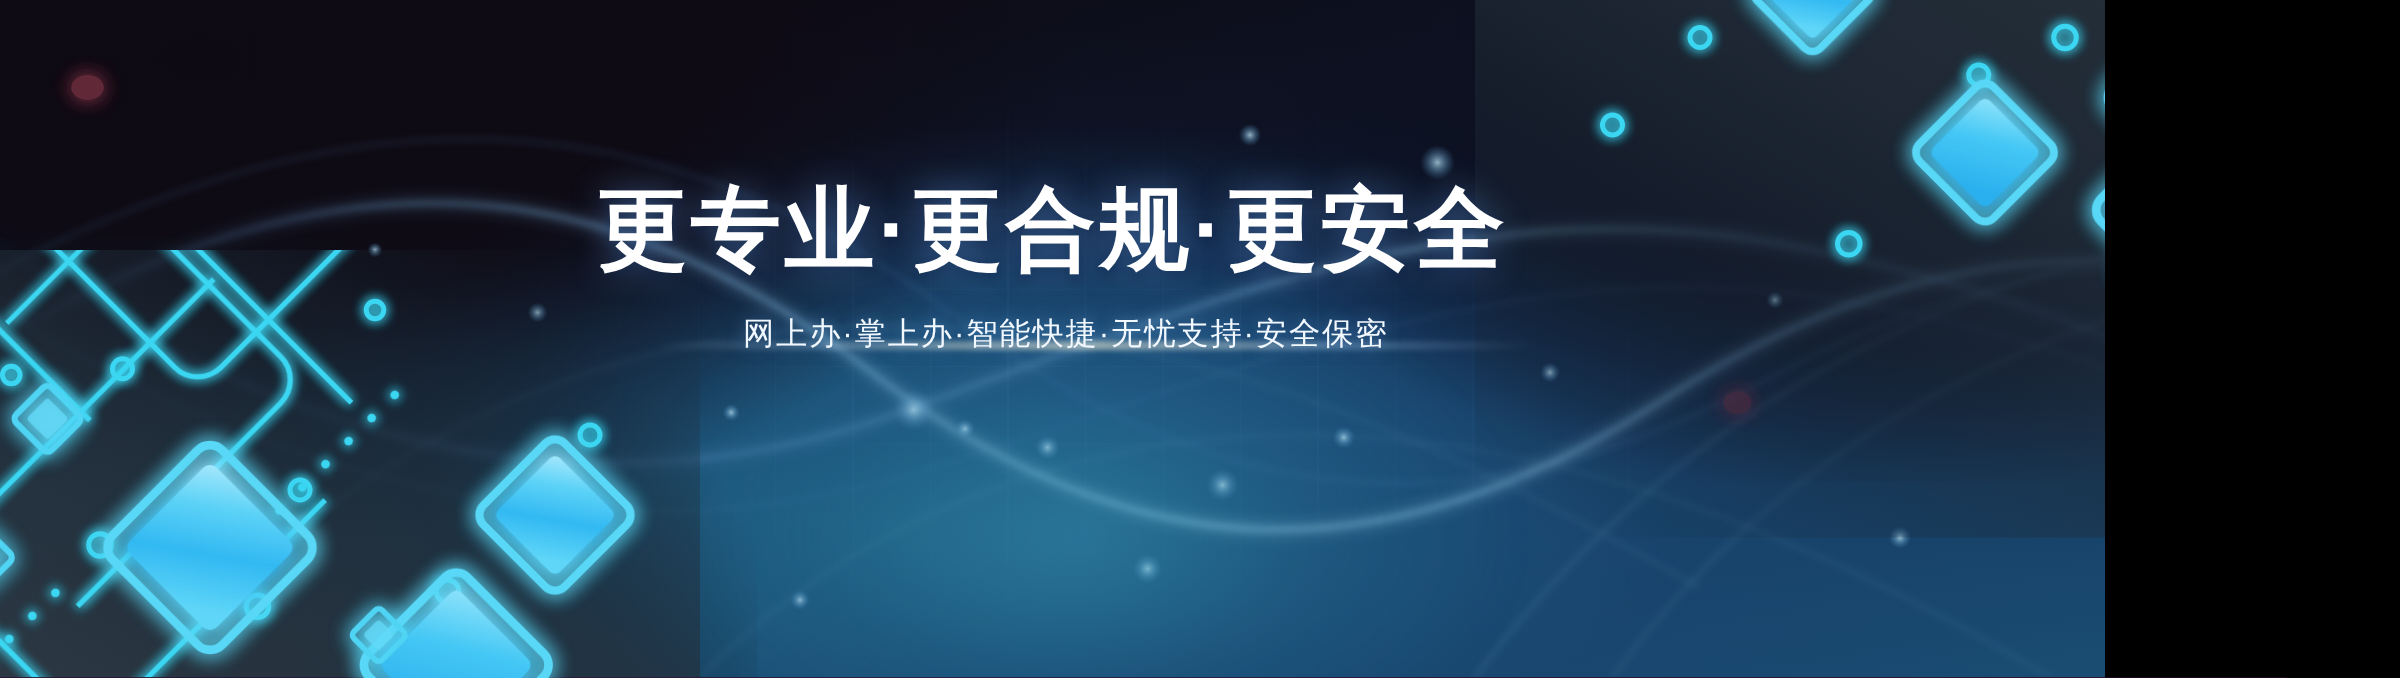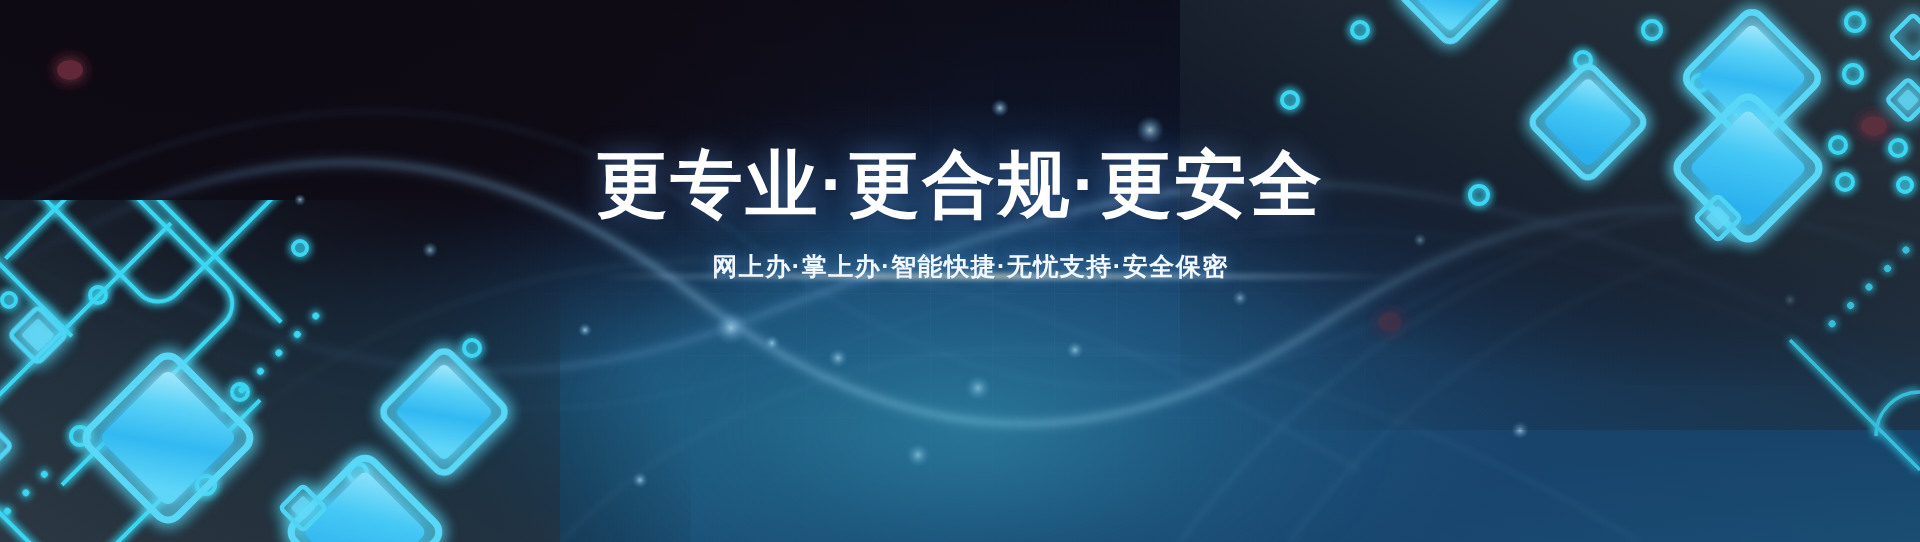--- a/index.html
+++ b/index.html
@@ -1,20 +1,20 @@
 <!DOCTYPE html>
 <html><head>
 <meta charset="utf-8">
 <title>Banner</title>
 <style>
   * { margin:0; padding:0; box-sizing:border-box; }
   html,body{ background:#000; }
   .stage{
     position:relative;
-    width:1920px; height:542px;
+    width:1684px; height:542px;
     overflow:hidden;
     background:#701a75;
     font-family:"Liberation Sans","DejaVu Sans",sans-serif;
   }
 
   
   .bg-base{
     position:absolute; inset:0;
     background:
       radial-gradient(ellipse 60% 70% at 42% 78%, #1f5f82 0%, rgba(31,95,130,0) 62%),
@@ -72,21 +72,21 @@
     font-size:72px;
     font-weight:700;
     letter-spacing:3px;
     line-height:1.06;
     text-shadow:0 0 26px rgba(120,180,255,.45), 0 2px 10px rgba(0,20,50,.55);
   }
   .subline{
     margin-top:28px;
     color:#f2f8ff;
     font-size:25px;
-    font-weight:700;
+    font-weight:400;
     letter-spacing:1.5px;
     text-shadow:0 0 14px rgba(110,170,240,.5);
     padding-left:21px;
   }
 </style>
 </head>
 <body>
 
 <div class="stage">
 

